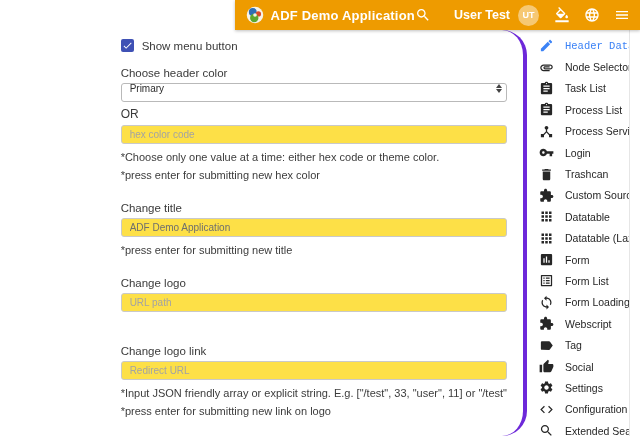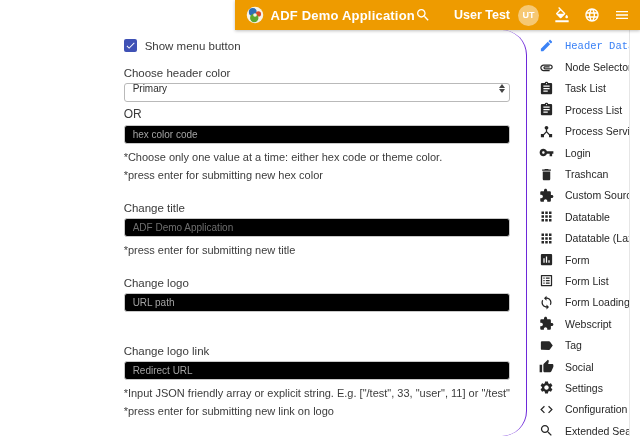--- a/index.html
+++ b/index.html
@@ -17,21 +17,21 @@
   .tb-icon svg { width:16px; height:16px; }
   .search-btn { margin-right:22px; }
   .user-name { font-size:12.5px; font-weight:bold; margin-right:8px; white-space:nowrap; }
   .avatar { width:21px; height:21px; border-radius:50%; background:rgba(255,255,255,.45);
     display:flex; align-items:center; justify-content:center; font-size:9px; font-weight:bold;
     color:#fff; margin-right:14px; }
   .tb-right { display:flex; align-items:center; gap:13px; }
 
   
   .body-row { flex:1; display:flex; min-height:0; }
-  .content { flex:1; padding:7px 16px 0 15px; border-right:1px solid #6d28d9; overflow:hidden;border-radius:25px; }
+  .content { flex:1; padding:7px 16px 0 15px; border-right:4px solid #6d28d9; overflow:hidden;border-radius:25px; }
   .sidebar { flex:0 0 102px; padding:5px 0 0 12px; overflow:hidden; }
   .scroll-strip { flex:0 0 11px; border-left:1px solid #e6e6e6; background:#fff; }
 
   
   .check-row { display:flex; align-items:center; gap:8px; margin:2px 0 0 0; }
   .checkbox { width:13px; height:13px; border-radius:2px; background:#3f51b5; display:flex;
     align-items:center; justify-content:center; cursor:pointer; }
   .checkbox svg { width:11px; height:11px; }
   .check-label { font-size:11.5px; color:#3a3a3a; }
 
@@ -40,21 +40,21 @@
 
   .select-box { margin-top:4px; height:19px; border:1px solid #b9b9b9; border-radius:3px;
     display:flex; align-items:center; padding:0 4px 8px 8px; background:#fff; cursor:pointer; }
   .select-value { flex:1; font-size:10px; color:#2d2d2d; }
   .stepper { display:flex; flex-direction:column; align-items:center; gap:1px; }
   .stepper i { width:0; height:0; border-left:3px solid transparent; border-right:3px solid transparent; }
   .stepper .up { border-bottom:4px solid #444; }
   .stepper .down { border-top:4px solid #444; }
 
   .text-input { margin-top:4px; width:100%; height:19px; border:1px solid #c9c9c9; border-radius:3px;
-    padding:0 8px; font-size:10px; color:#6e6e6e; font-family:"Liberation Sans", sans-serif; outline:none; background:#000000; }
+    padding:0 8px; font-size:10px; color:#6e6e6e; font-family:"Liberation Sans", sans-serif; outline:none; background:#fde047; }
   .text-input::placeholder { color:#a3a3a3; }
 
   .hint { font-size:11px; color:#3c3c3c; margin-top:7px; }
   .hint + .hint { margin-top:6px; }
 
   
   .side-item { height:21.4px; display:flex; align-items:center; gap:11px; cursor:pointer; color:#262626; }
   .side-icon { width:15px; height:15px; flex:0 0 15px; display:flex; align-items:center; justify-content:center; }
   .side-icon svg { width:15px; height:15px; }
   .side-label { font-size:10.5px; white-space:nowrap; }

